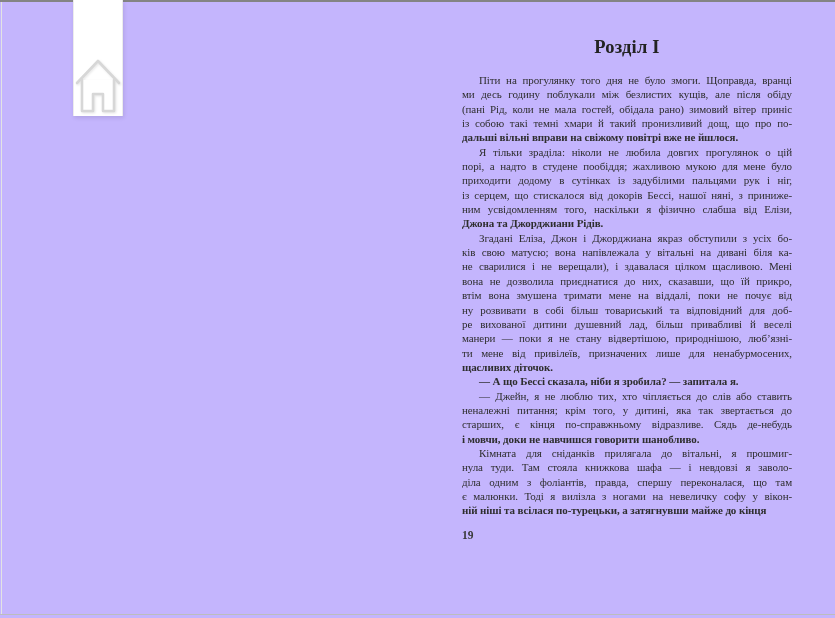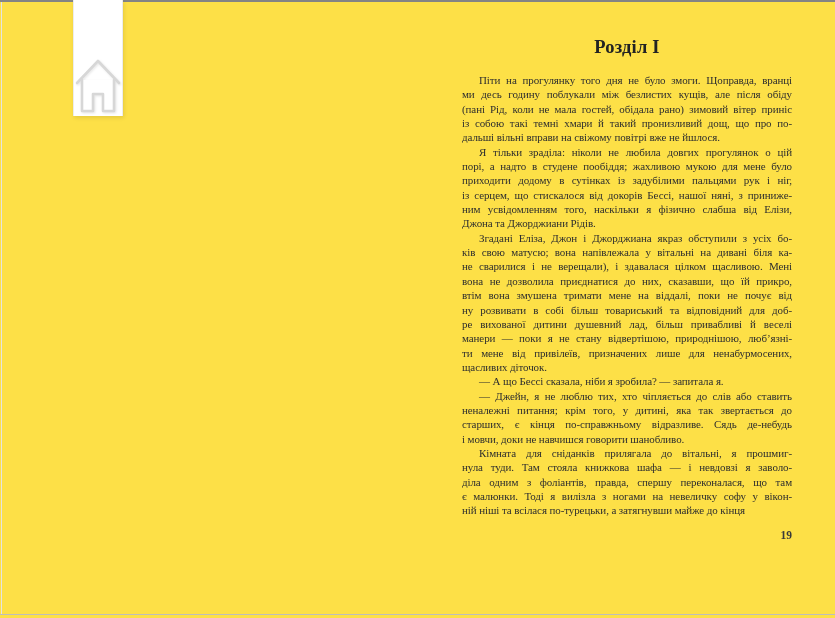--- a/index.html
+++ b/index.html
@@ -5,21 +5,21 @@
   html, body {
     margin: 0;
     padding: 0;
     background: #ffffff;
     font-family: "Liberation Serif", serif;
   }
   #screen {
     position: relative;
     width: 835px;
     height: 618px;
-    background: #fde047;
+    background: #c4b5fd;
     overflow: hidden;
   }
   
   .edge-top {
     position: absolute;
     left: 0; top: 0;
     width: 835px; height: 2px;
     background: #848484;
   }
   .edge-bottom {
@@ -72,27 +72,28 @@
   .jline {
     height: 14.35px;
     line-height: 14.35px;
     text-align: justify;
     text-align-last: justify;
     white-space: nowrap;
     letter-spacing: -0.1px;
   }
   .jline.final {
     text-align-last: left;
+    font-weight: bold;
   }
   .jline.indent {
     text-indent: 17px;
   }
   .page-number {
     margin-top: 11px;
-    text-align: right;
+    text-align: left;
     font-size: 11.5px;
     font-weight: 600;
     color: #3a3a3a;
   }
 </style>
 </head>
 <body>
 
 <div id="screen">
 

